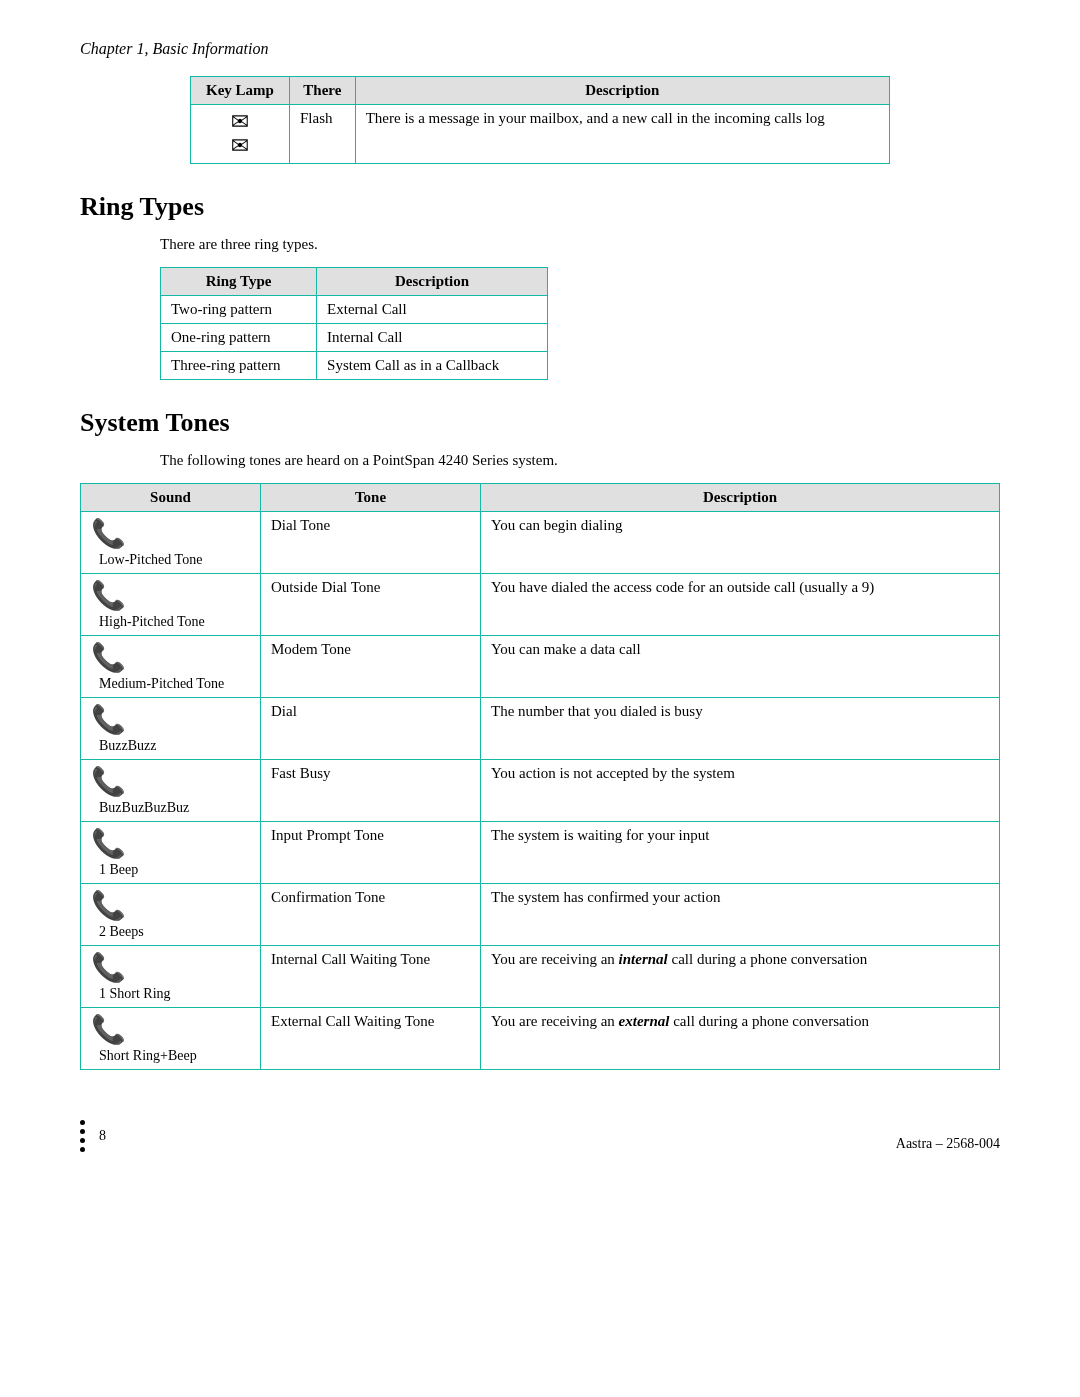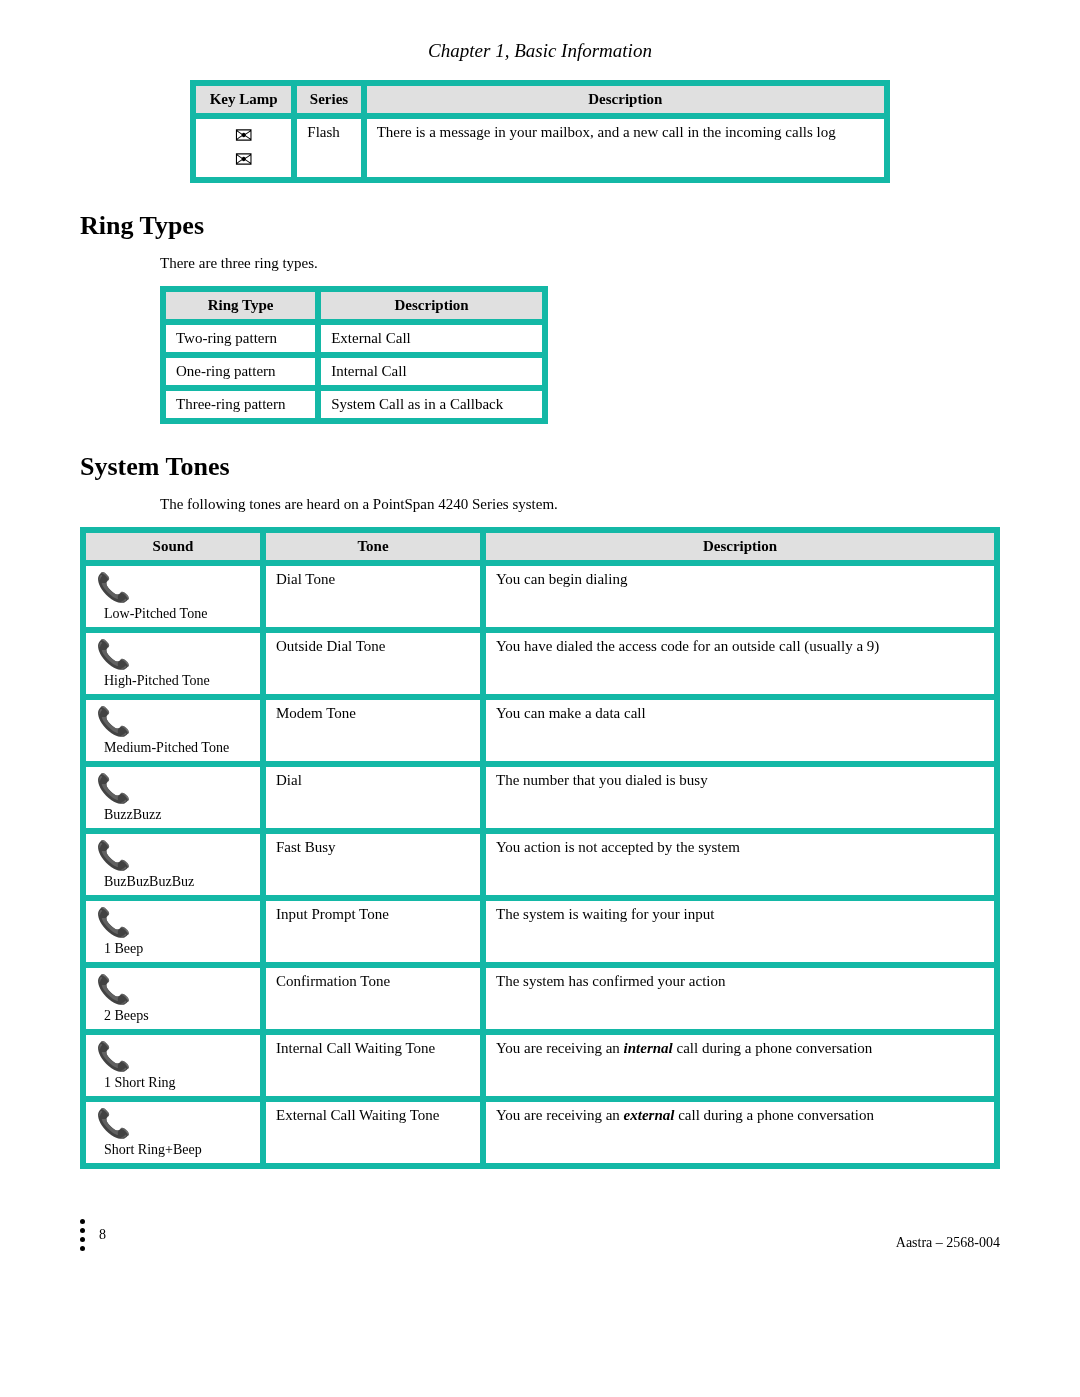--- a/index.html
+++ b/index.html
@@ -7,30 +7,29 @@
       background: #fff;
       font-family: Times New Roman, serif;
       font-size: 15px;
       color: #000;
       width: 1080px;
       min-height: 1397px;
       padding: 40px 80px 60px 80px;
     }
     .chapter-header {
       font-style: italic;
-      font-size: 19px;
+      font-size: 16px;
       margin-bottom: 18px;
-      text-align: center;
     }
     table {
       border-collapse: collapse;
       margin-bottom: 0;
     }
     th, td {
-      border: 6px solid #14b8a6;
+      border: 1px solid #14b8a6;
       padding: 5px 10px;
       vertical-align: top;
       font-size: 15px;
     }
     th {
       background: #e0e0e0;
       font-weight: bold;
     }
     .section-title {
       font-size: 26px;
@@ -108,21 +107,21 @@
 </head>
 <body>
 
 <div class="chapter-header">Chapter 1, Basic Information</div>
 
 <div class="table-wrap" style="margin-bottom:28px;">
   <table class="key-lamp-table">
     <thead>
       <tr>
         <th>Key Lamp</th>
-        <th>Series</th>
+        <th>There</th>
         <th>Description</th>
       </tr>
     </thead>
     <tbody>
       <tr>
         <td style="text-align:center; vertical-align:middle;">
           <span style="font-size:22px; display:block; line-height:1.1;">
             
             ✉<br>✉
           </span>

